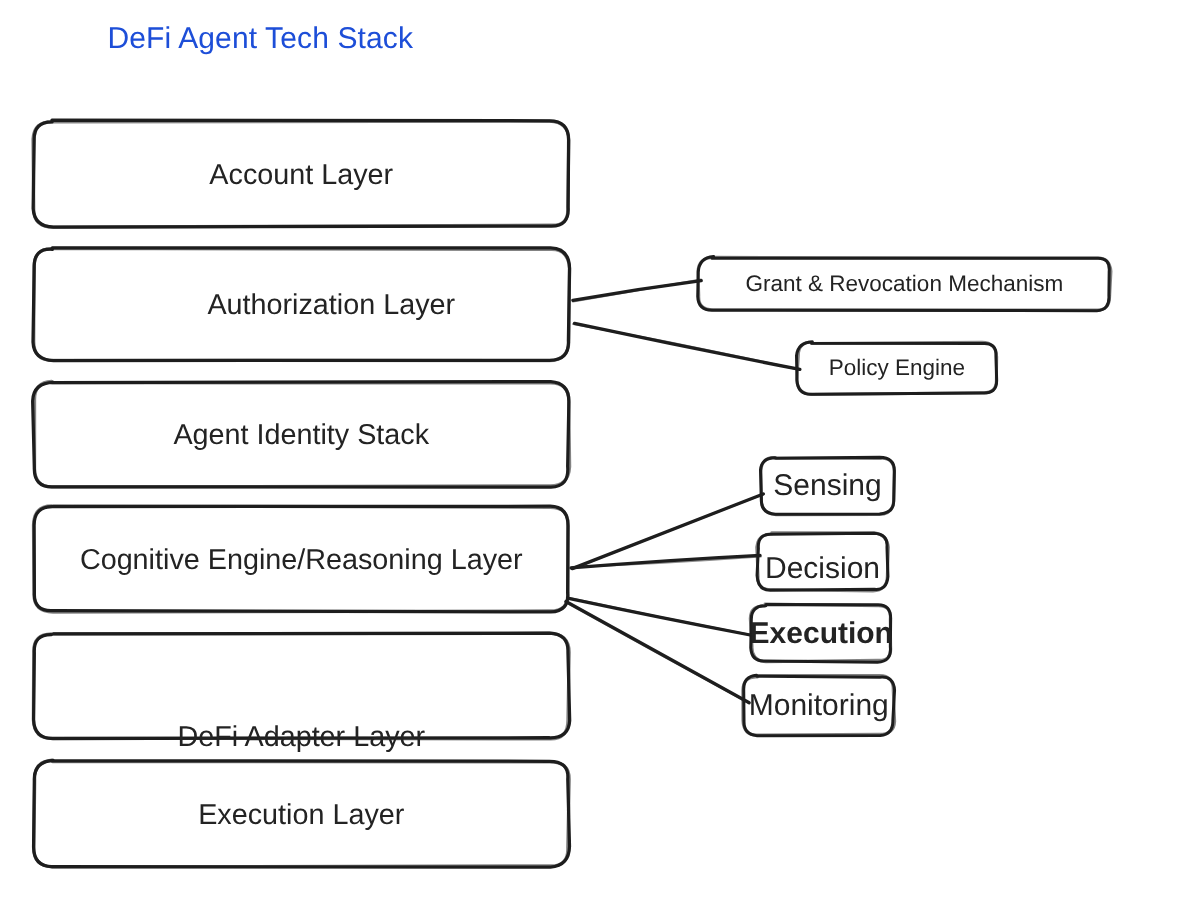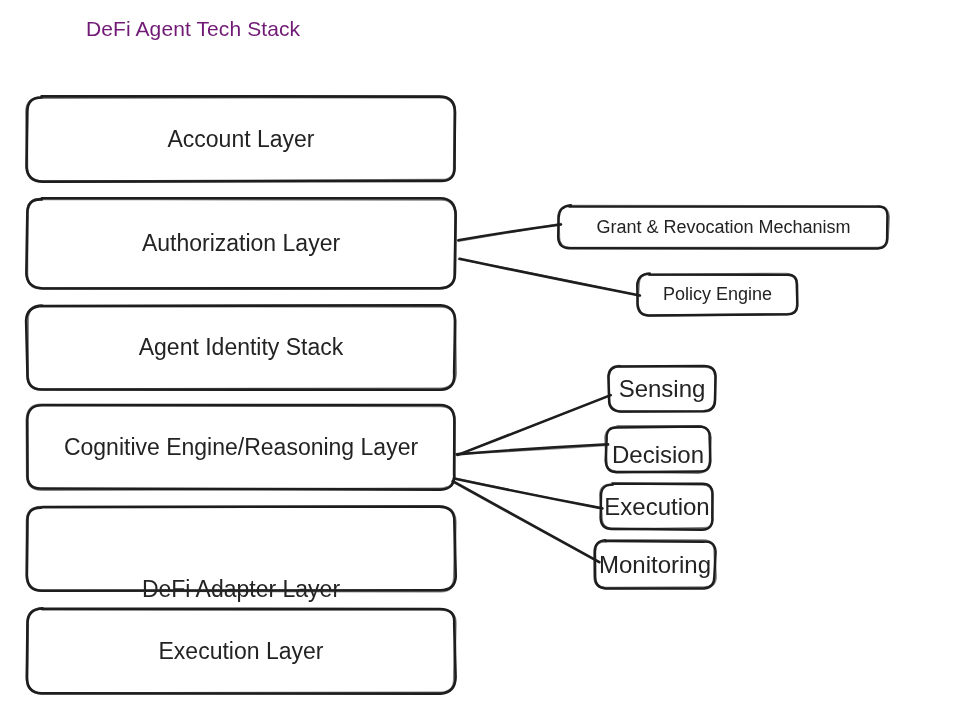--- a/index.html
+++ b/index.html
@@ -36,23 +36,23 @@
     text-align: center;
     color: #232323;
     line-height: 1.15;
     white-space: nowrap;
     pointer-events: none;
   }
   .diagram-title {
     position: absolute;
     left: 86px;
     top: 17px;
-    font-size: 21px;
+    font-size: 24px;
     letter-spacing: 0.1px;
-    color: #701a75;
+    color: #1d4ed8;
   }
   .stack-label { font-size: 23px; }
   .branch-label-lg { font-size: 18px; }
   .branch-label-md { font-size: 24px; }
 </style>
 </head>
 <body>
 
 <div id="canvas">
 
@@ -144,26 +144,26 @@
           <path d="M 452.7412721641088 481.1962335591187 Q 525.077096939635 521.0252643590445 599.3561662679334 562.2251596455579" fill="none" stroke="#1e1e1e" stroke-width="2.6" stroke-linecap="round" opacity="1"></path>
           <path d="M 451.995512581242 481.581095314669 Q 525.7104068764534 522.7888599409205 599.2256288533218 562.425487709616" fill="none" stroke="#1e1e1e" stroke-width="1.6" stroke-linecap="round" opacity="0.5"></path>
         </g>
       </g>
   </svg>
 
   <div class="diagram-title">DeFi Agent Tech Stack</div>
 
   <div id="labels-layer">
       <div class="node-label stack-label" style="left: 27px; top: 97px; width: 428px; height: 84px;">Account Layer</div>
-      <div class="node-label stack-label" style="left: 27px; top: 199px; width: 428px; height: 89px;">Authorization Layer</div>
+      <div class="node-label stack-label" style="left: 27px; top: 199px; width: 428px; height: 89px; padding-left: 24px;">Authorization Layer</div>
       <div class="node-label stack-label" style="left: 27px; top: 306px; width: 428px; height: 83px;">Agent Identity Stack</div>
       <div class="node-label stack-label" style="left: 27px; top: 405px; width: 428px; height: 84px;">Cognitive Engine/Reasoning Layer</div>
       <div class="node-label stack-label" style="left: 27px; top: 507px; width: 428px; height: 84px; margin-top: 40px;">DeFi Adapter Layer</div>
       <div class="node-label stack-label" style="left: 27px; top: 609px; width: 428px; height: 84px;">Execution Layer</div>
       <div class="node-label branch-label-lg" style="left: 559px; top: 206px; width: 329px; height: 42px;">Grant &amp; Revocation Mechanism</div>
       <div class="node-label branch-label-lg" style="left: 638px; top: 274px; width: 159px; height: 41px;">Policy Engine</div>
       <div class="node-label branch-label-md" style="left: 609px; top: 366px; width: 106px; height: 45px;">Sensing</div>
       <div class="node-label branch-label-md" style="left: 606px; top: 427px; width: 104px; height: 55px;">Decision</div>
-      <div class="node-label branch-label-md" style="left: 601px; top: 484px; width: 112px; height: 45px;">Execution</div>
+      <div class="node-label branch-label-md" style="left: 601px; top: 484px; width: 112px; height: 45px; font-weight: bold;">Execution</div>
       <div class="node-label branch-label-md" style="left: 595px; top: 541px; width: 120px; height: 47px; border-radius: 11px;">Monitoring</div>
     </div>
 
 </div>
 
 </body></html>

